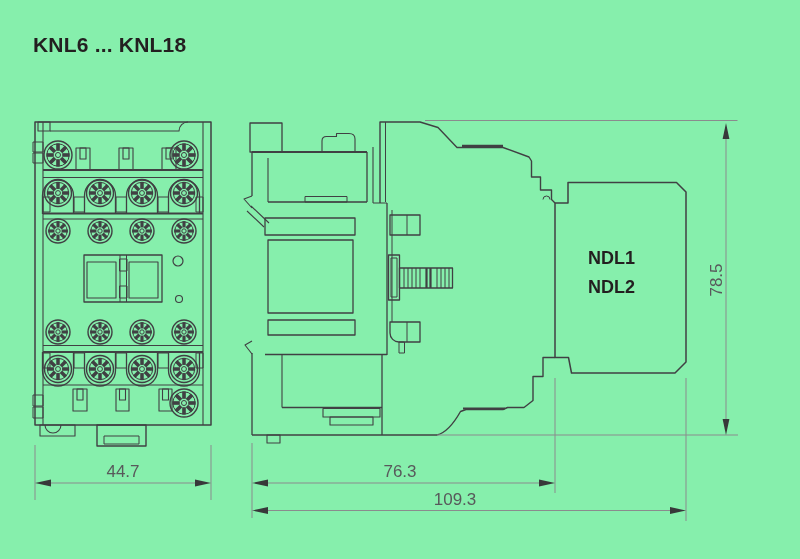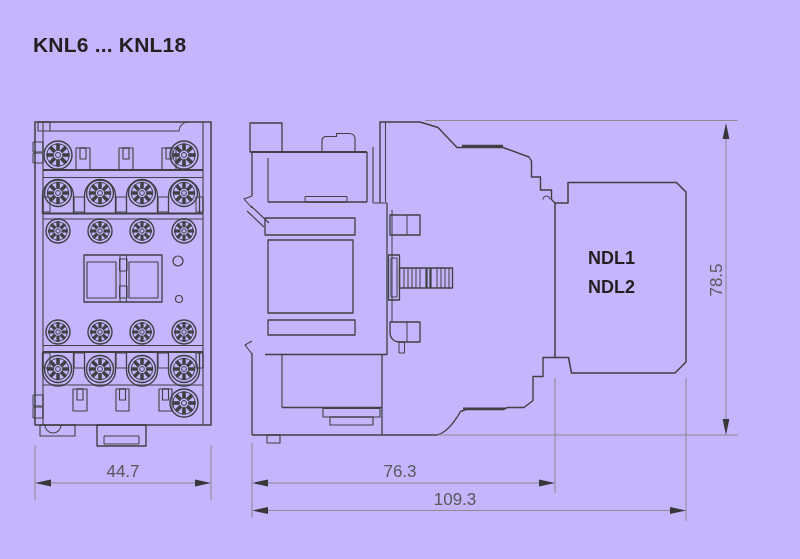--- a/index.html
+++ b/index.html
@@ -1,16 +1,16 @@
 <!DOCTYPE html>
 <html><head>
 <meta charset="utf-8">
 <style>
   html,body{margin:0;padding:0;background:#ffffff;}
-  .page{position:relative;width:800px;height:559px;background:#c4b5fd;overflow:hidden;
+  .page{position:relative;width:800px;height:559px;background:#86efac;overflow:hidden;
         font-family:"Liberation Sans", sans-serif;}
   .title{position:absolute;left:33px;top:33px;font-size:21px;font-weight:700;
          color:#231f20;letter-spacing:.2px;}
   svg{position:absolute;left:0;top:0;}
   text{font-family:"Liberation Sans", sans-serif;}
 </style>
 </head>
 <body>
 
 <div class="page">

